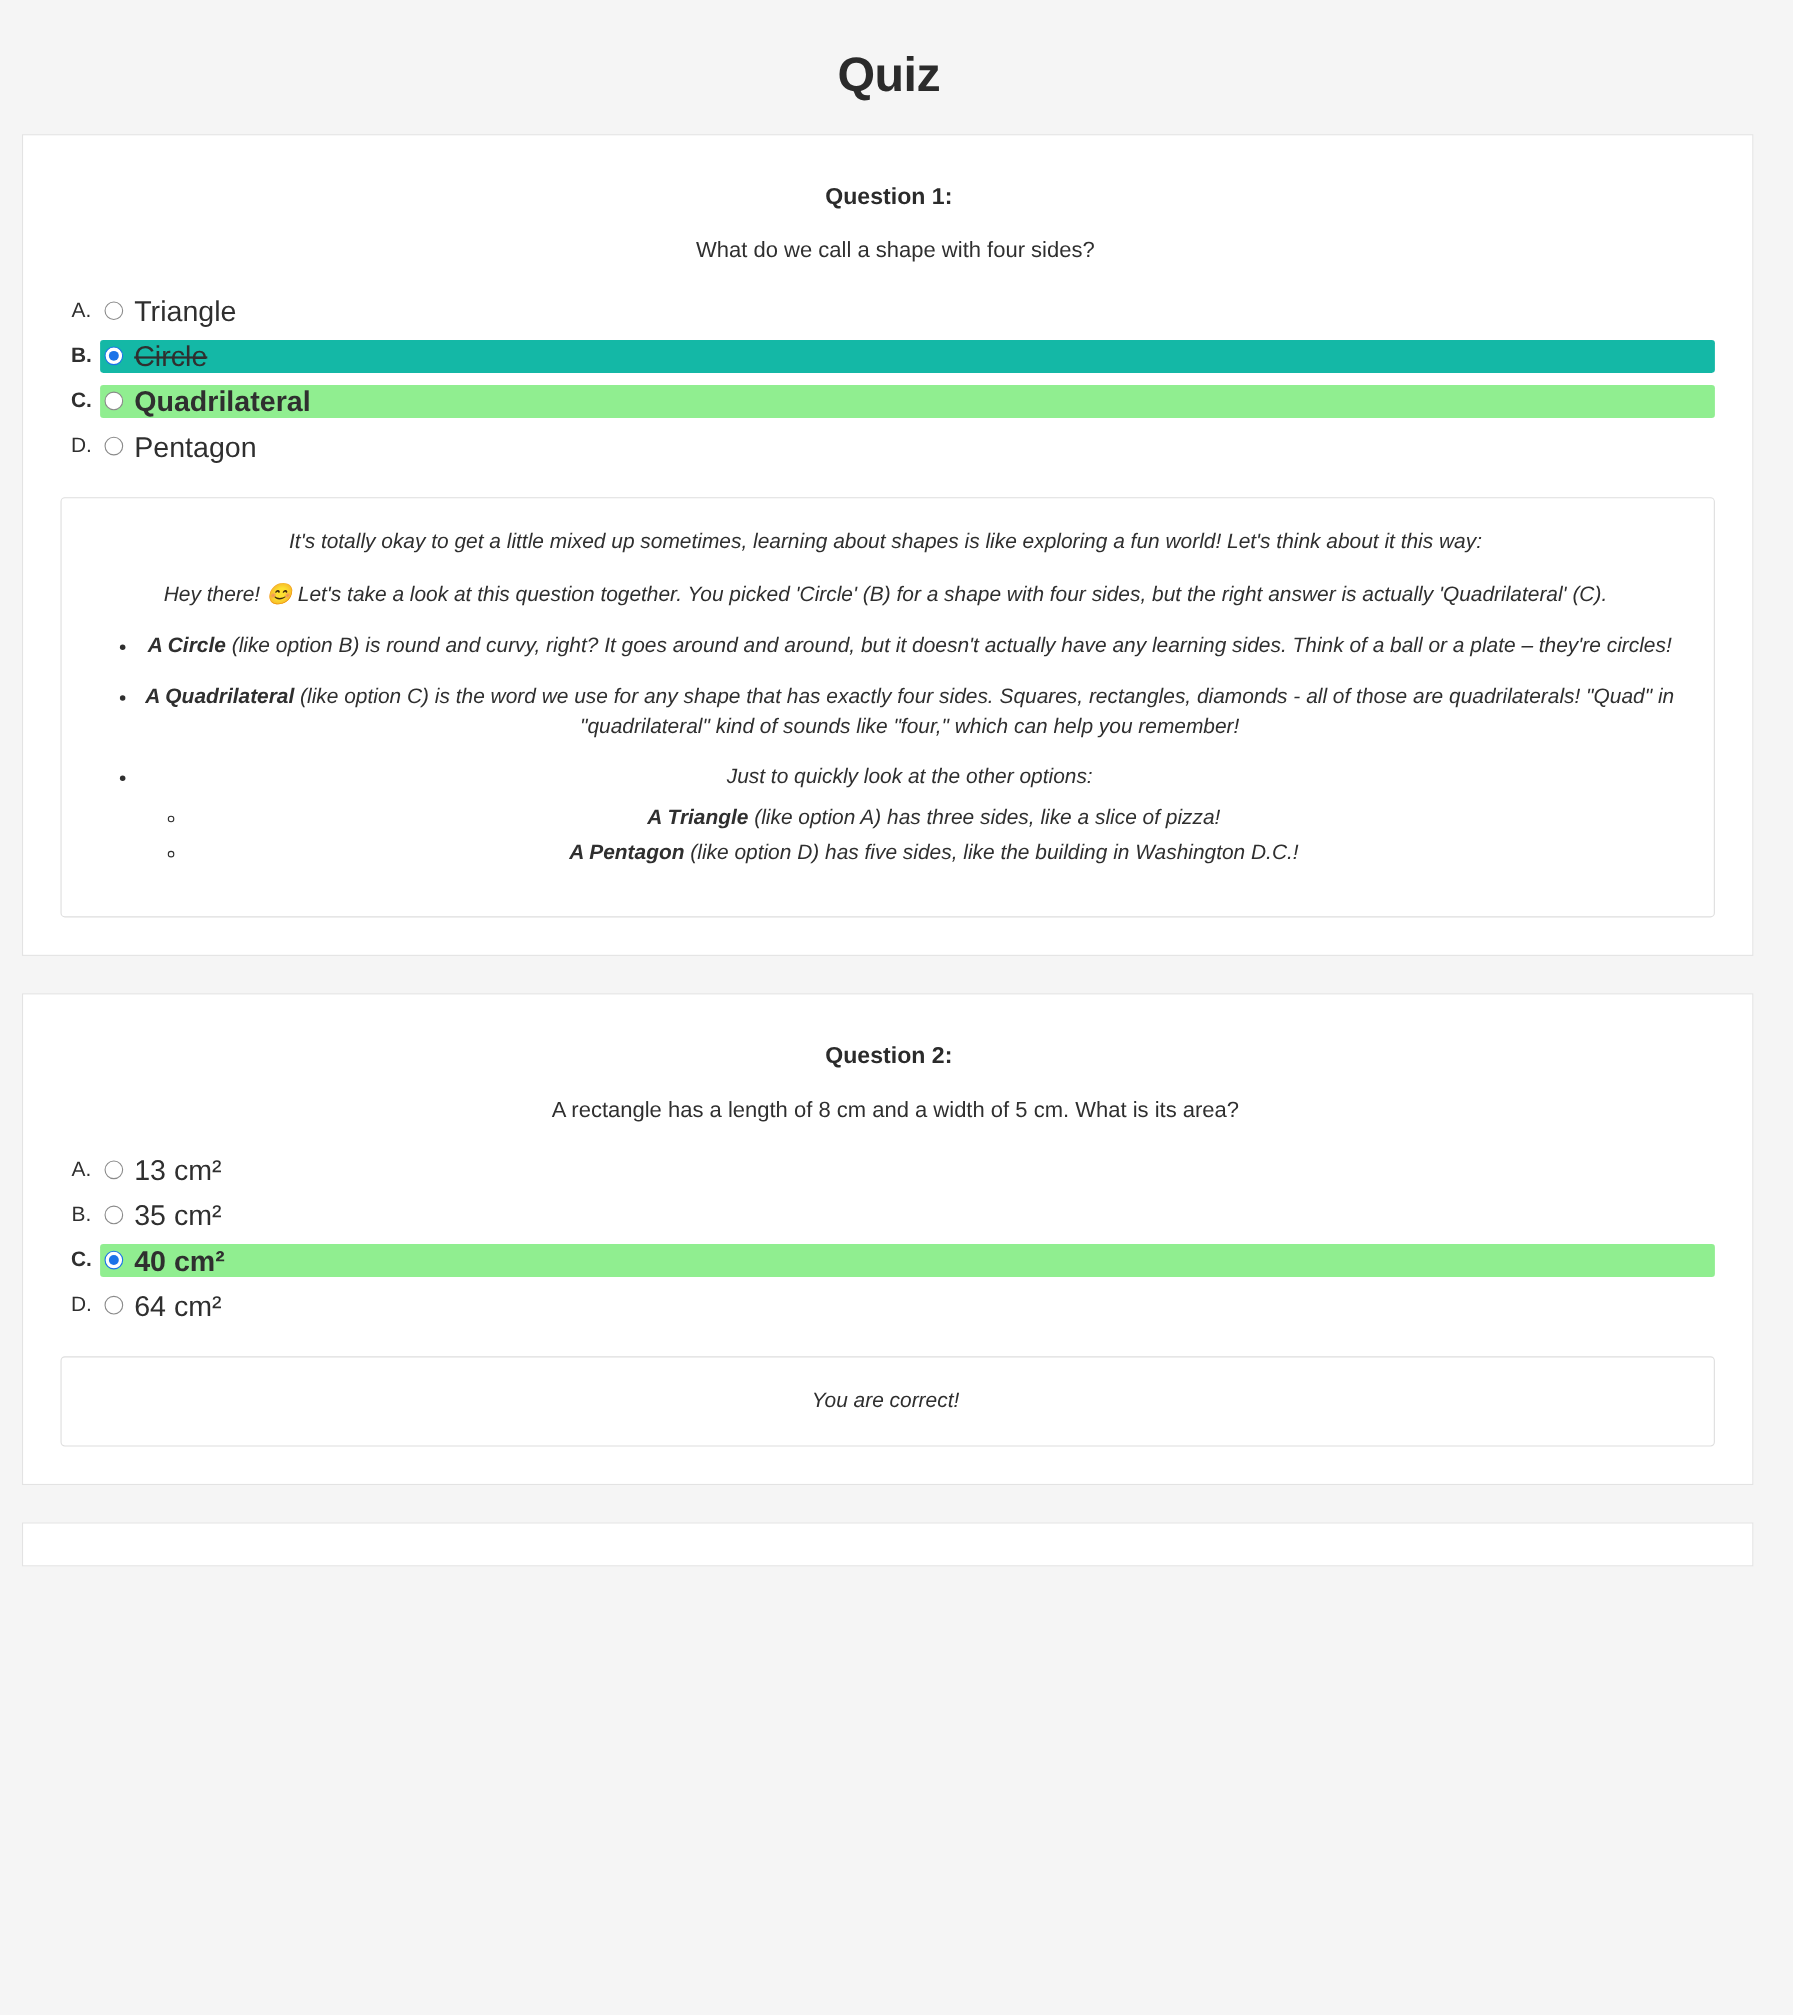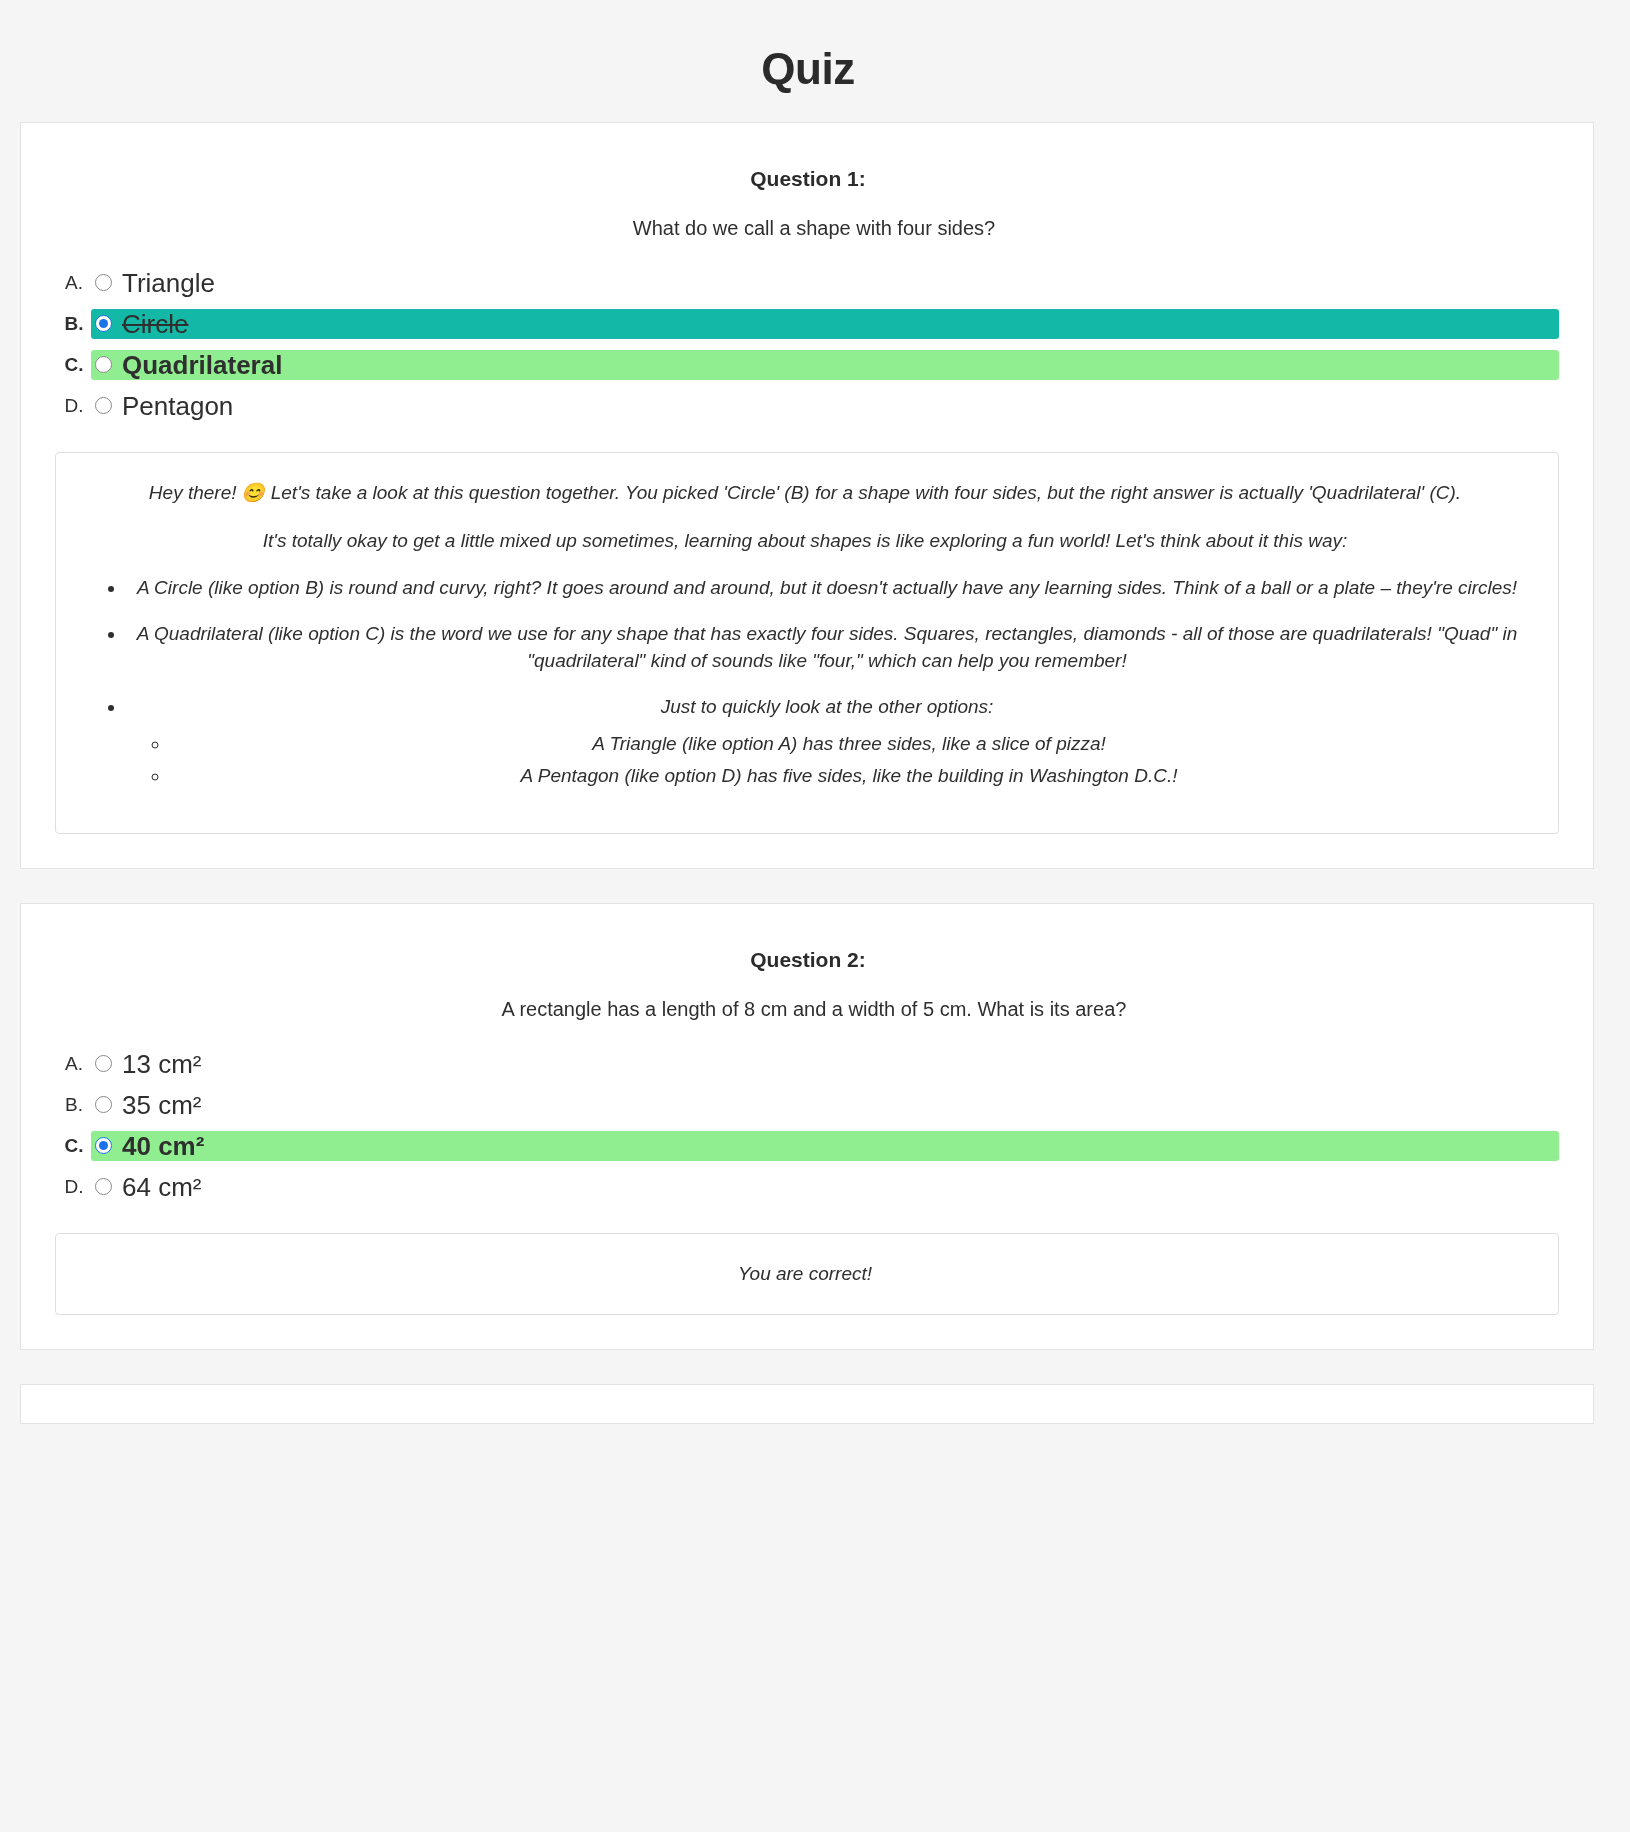--- a/index.html
+++ b/index.html
@@ -120,21 +120,21 @@
     list-style: disc;
   }
   .feedback ul li { margin-bottom: 18px; }
   .feedback ul li:last-child { margin-bottom: 0; }
   .feedback ul ul {
     list-style: circle;
     margin: 10px 0 0 0;
     padding-left: 44px;
   }
   .feedback ul ul li { margin-bottom: 4px; }
-  .feedback b, .feedback strong { font-weight: normal; }
+  .feedback b, .feedback strong { font-weight: bold; }
 </style>
 </head>
 <body>
 
 <div class="page">
 
   <h1 class="page-title">Quiz</h1>
 
   <div class="card">
     <div class="question-label">Question 1:</div>
@@ -170,22 +170,22 @@
         <span class="letter">D.</span>
         <span class="opt-body">
           <span class="radio"></span>
           <span class="opt-text">Pentagon</span>
         </span>
       </div>
 
     </div>
 
     <div class="feedback">
+      <p>It's totally okay to get a little mixed up sometimes, learning about shapes is like exploring a fun world! Let's think about it this way:</p>
       <p>Hey there! 😊 Let's take a look at this question together. You picked 'Circle' (B) for a shape with four sides, but the right answer is actually 'Quadrilateral' (C).</p>
-      <p>It's totally okay to get a little mixed up sometimes, learning about shapes is like exploring a fun world! Let's think about it this way:</p>
       <ul>
         <li>
           <b>A Circle</b><span> (like option B) is round and curvy, right? It goes around and around, but it doesn't actually have any learning sides. Think of a ball or a plate – they're circles!</span>
         </li>
         <li>
           <b>A Quadrilateral</b><span> (like option C) is the word we use for any shape that has exactly four sides. Squares, rectangles, diamonds - all of those are quadrilaterals! "Quad" in "quadrilateral" kind of sounds like "four," which can help you remember!</span>
         </li>
         <li>
           <span>Just to quickly look at the other options:</span>
           <ul>

